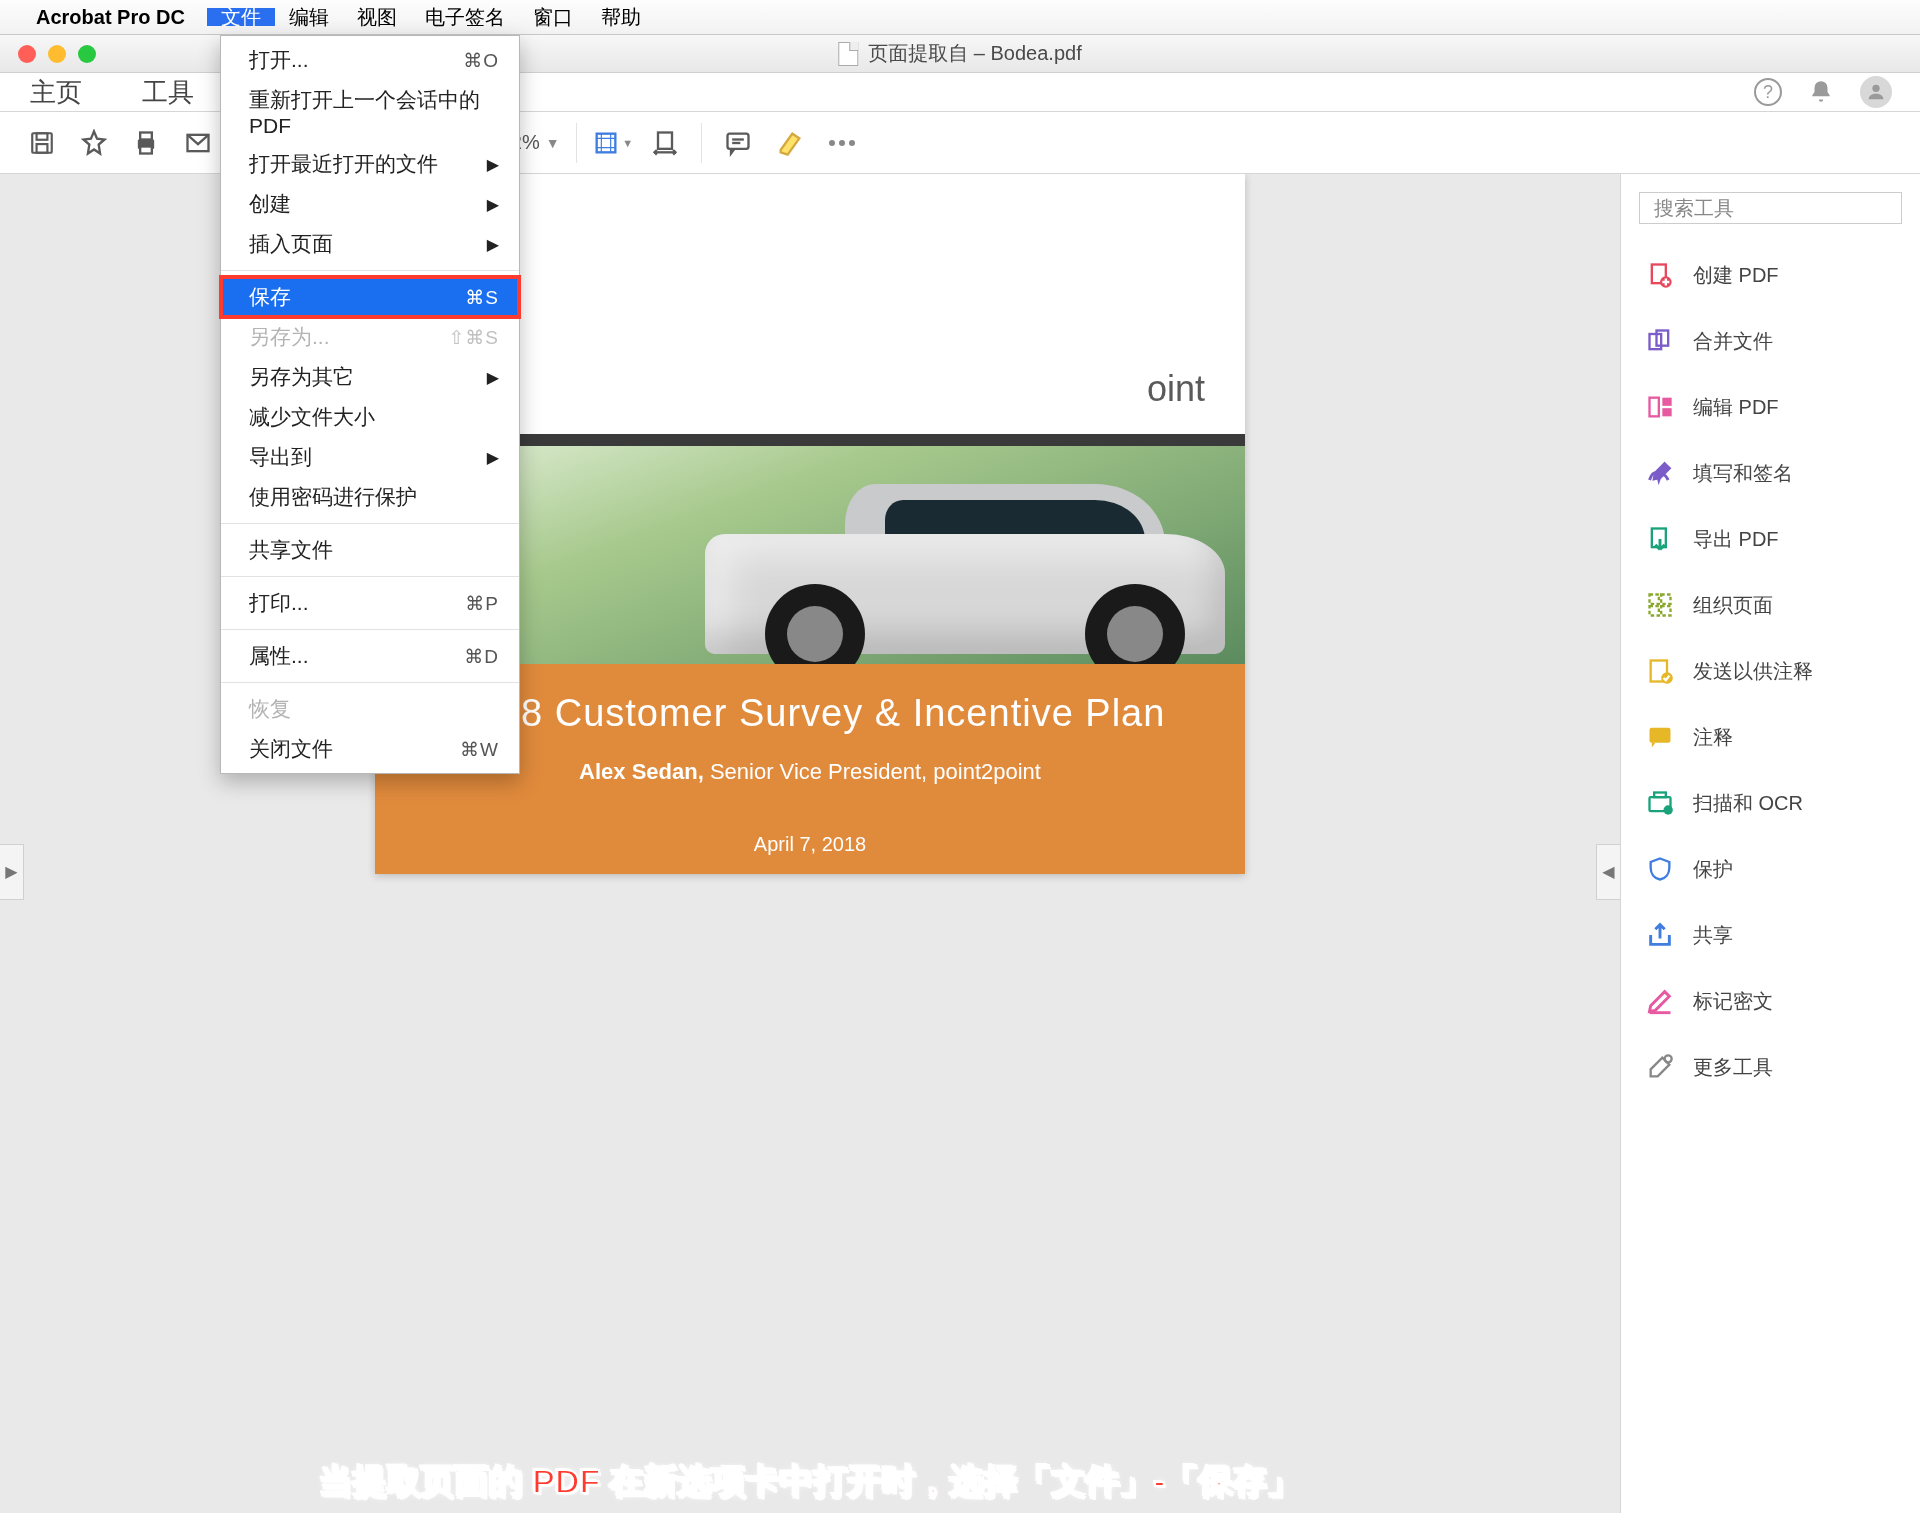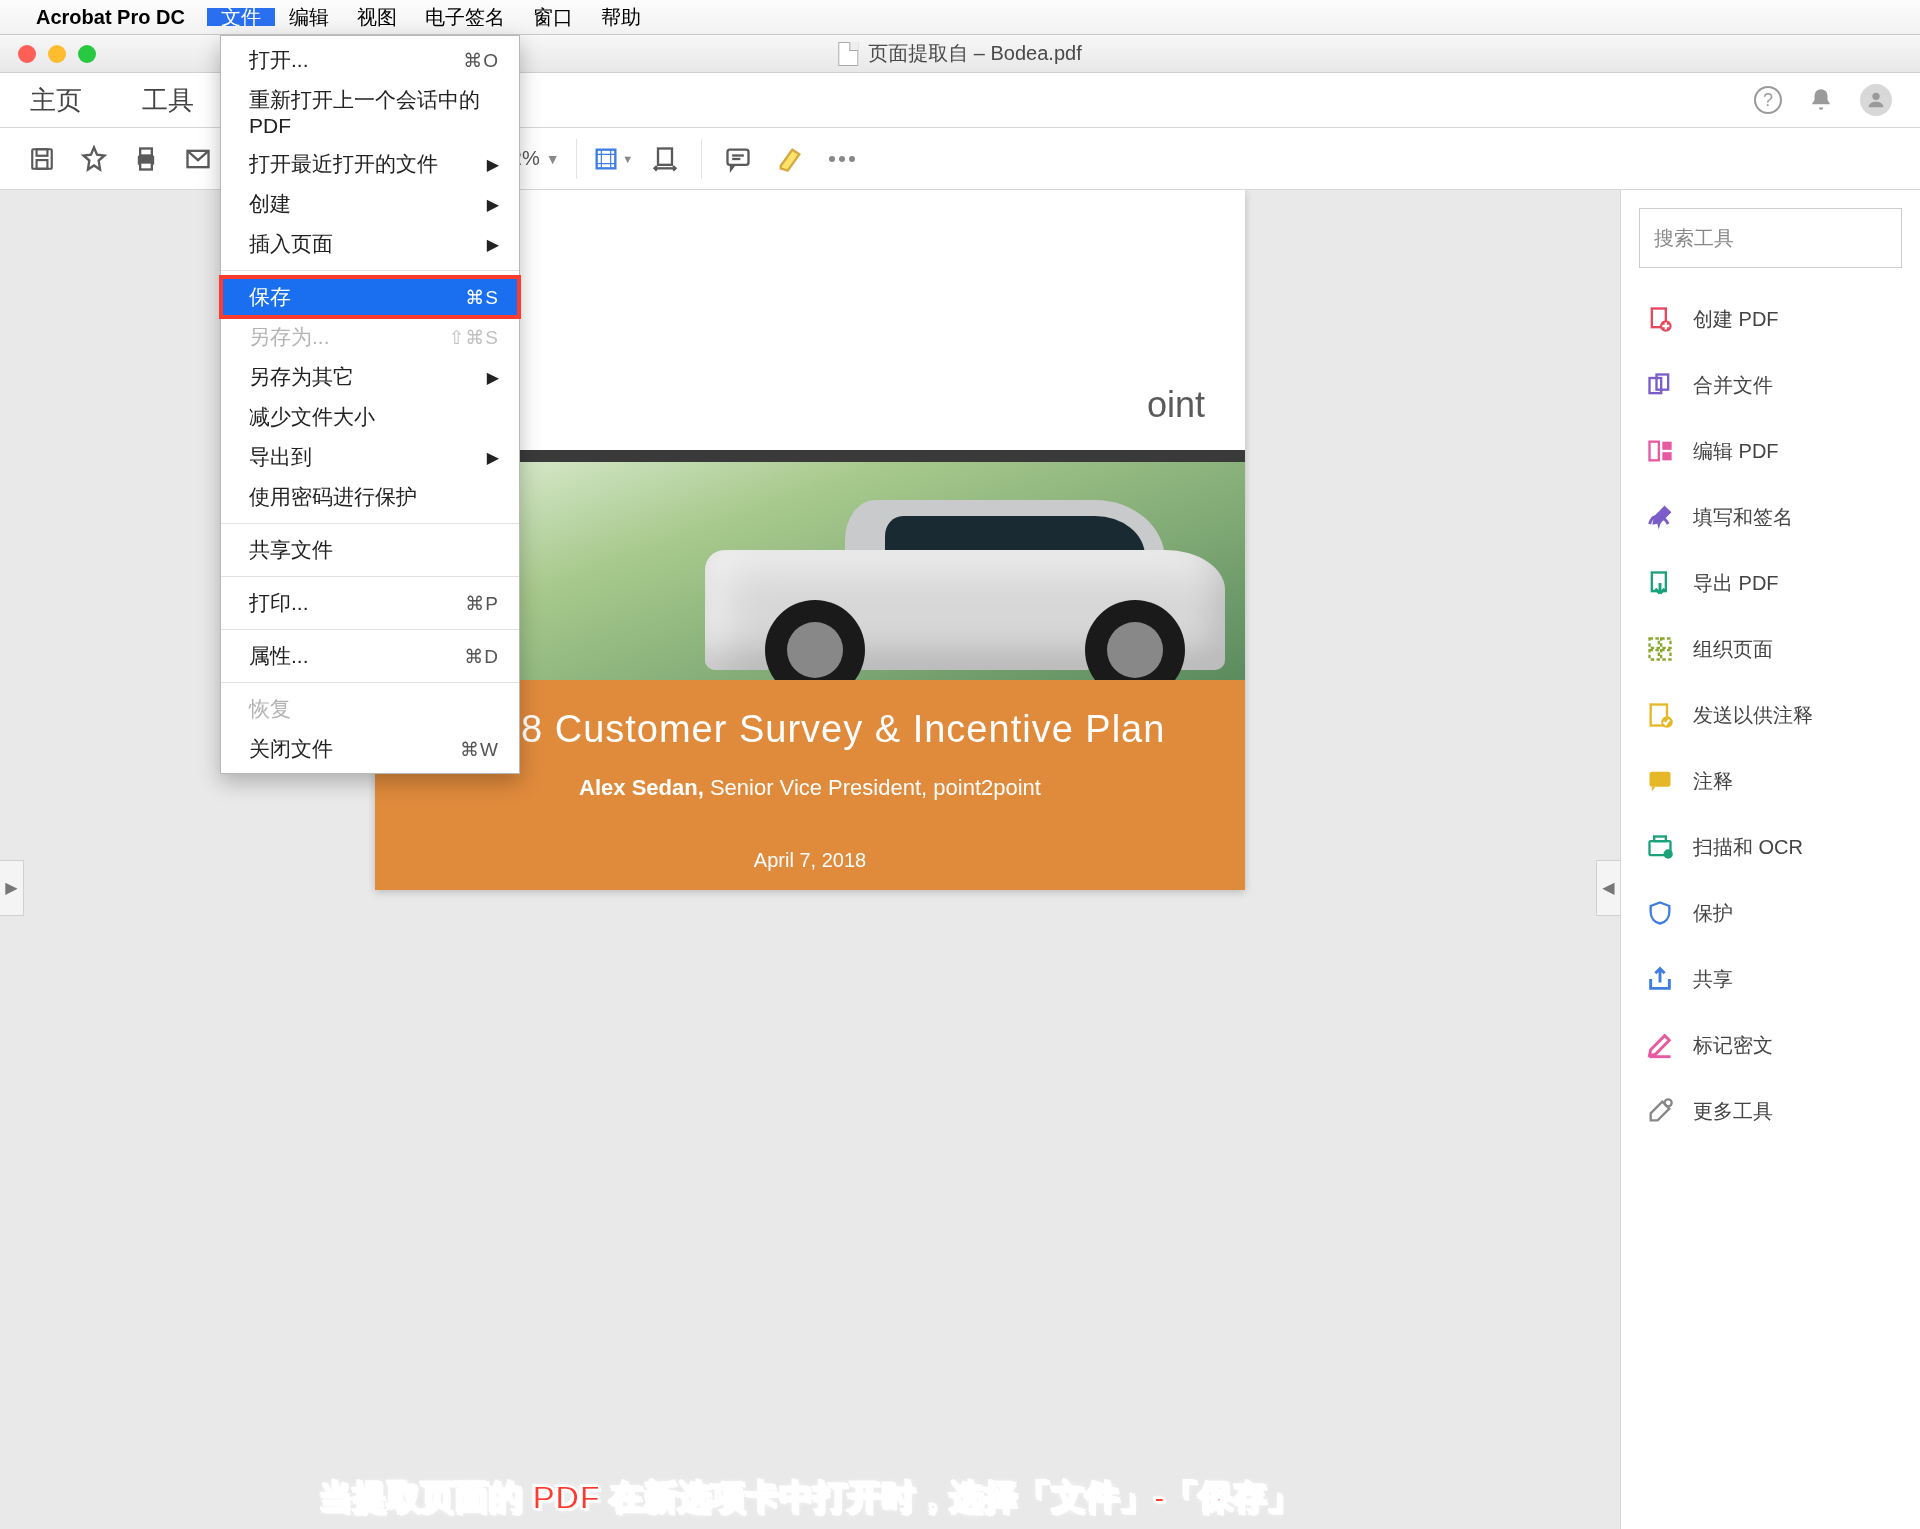--- a/index.html
+++ b/index.html
@@ -15,21 +15,21 @@
 
 .window-title { position: relative; height: 38px; background: linear-gradient(#f7f7f7,#e8e8e8); border-bottom: 1px solid #d0d0d0; display:flex; align-items:center; }
 .traffic { display:flex; gap:12px; margin-left:18px; }
 .tl { width:18px; height:18px; border-radius:50%; }
 .tl.red{background:#ff5f57;} .tl.yellow{background:#febc2e;} .tl.green{background:#28c840;}
 .win-title-text { position:absolute; left:50%; transform:translateX(-50%); color:#4a4a4a; font-size:20px; display:flex; align-items:center; gap:10px;}
 .doc-icon{ width:20px; height:24px; background:#fff; border:1px solid #aaa; position:relative; }
 .doc-icon::after{content:""; position:absolute; right:-1px; top:-1px; width:8px; height:8px; background:#eee; border-left:1px solid #aaa; border-bottom:1px solid #aaa;}
 
 
-.secondbar { height: 55px; border-bottom: 1px solid #d6d6d6; display:flex; align-items:center; }
+.secondbar { height: 39px; border-bottom: 1px solid #d6d6d6; display:flex; align-items:center; }
 .secondbar .navlabel { font-size: 26px; color:#444; padding: 0 30px; font-weight:400; }
 .tab { height:100%; display:flex; align-items:center; padding:0 18px; border-left:1px solid #e0e0e0; font-size:20px; color:#555; max-width:130px; }
 .tab .txt { white-space:nowrap; overflow:hidden; text-overflow:ellipsis; max-width:86px; }
 .tab .close { margin-left:10px; color:#888; }
 .secondbar .spacer{flex:1;}
 .righticons{display:flex; align-items:center; gap:26px; padding-right:28px; color:#9a9a9a;}
 .circ-icon{ width:28px; height:28px; border:2px solid #9a9a9a; border-radius:50%; display:flex; align-items:center; justify-content:center; font-size:18px;}
 .avatar{ width:32px; height:32px; border-radius:50%; background:#d8d8d8; display:flex; align-items:center; justify-content:center;}
 
 
@@ -57,21 +57,21 @@
 .page-orange .ttl{ font-size:38px; font-weight:300; letter-spacing:1px;}
 .page-orange .sub{ margin-top:24px; font-size:22px; font-weight:300;}
 .page-orange .sub b{font-weight:600;text-align:right;}
 .page-orange .date{ margin-top:48px; font-size:20px; font-weight:300;}
 
 .rail-left{ position:absolute; left:0; top:50%; width:24px; height:56px; background:#f4f4f4; border:1px solid #d0d0d0; border-left:none; display:flex; align-items:center; justify-content:center; color:#777;}
 .rail-right{ position:absolute; right:0; top:50%; width:24px; height:56px; background:#f4f4f4; border:1px solid #d0d0d0; border-right:none; display:flex; align-items:center; justify-content:center; color:#777;}
 
 
 .rpanel{ width:300px; border-left:1px solid #d6d6d6; background:#fff; padding:18px; overflow:auto;}
-.search-box{ width:100%; height:60px; border:1px solid #ccc; padding:0 14px; font-size:20px; color:#888; display:flex; align-items:center; }
+.search-box{ width:100%; height:32px; border:1px solid #ccc; padding:0 14px; font-size:20px; color:#888; display:flex; align-items:center; }
 .tool-list{ margin-top:22px; display:flex; flex-direction:column; gap:8px;}
 .tool-item{ display:flex; align-items:center; gap:18px; padding:14px 6px; font-size:20px; color:#444;}
 .tool-ico{ width:30px; height:30px; display:flex; align-items:center; justify-content:center;}
 
 
 .dropdown { position:absolute; left:220px; top:35px; width:300px; background:#fff; border:1px solid #b8b8b8; box-shadow:0 8px 20px rgba(0,0,0,.25); z-index:100; padding:4px 0;}
 .dd-item{ display:flex; align-items:center; justify-content:space-between; padding:6px 20px 6px 28px; font-size:21px; color:#222; position:relative;}
 .dd-item.disabled{ color:#b4b4b4;}
 .dd-item.highlighted{ background:#1a6ef0; color:#fff; outline:4px solid #ff3b30; outline-offset:-2px;}
 .dd-item .arrow{ color:#222; font-size:16px;}

